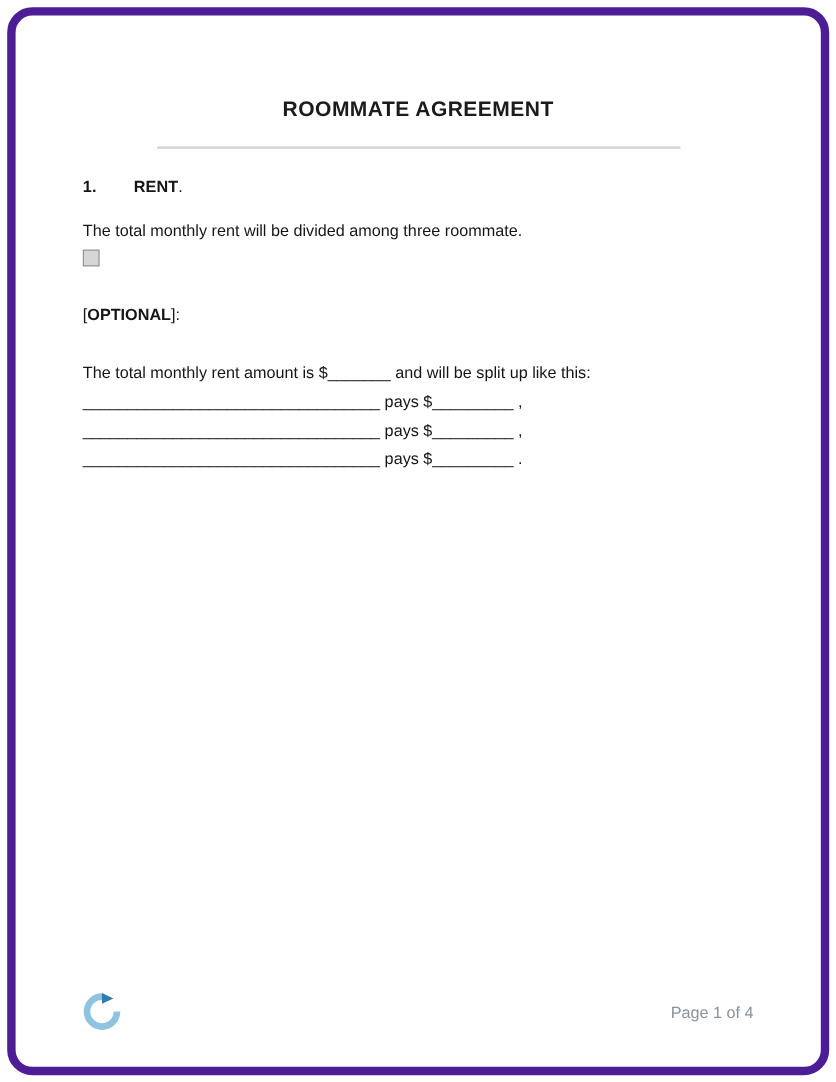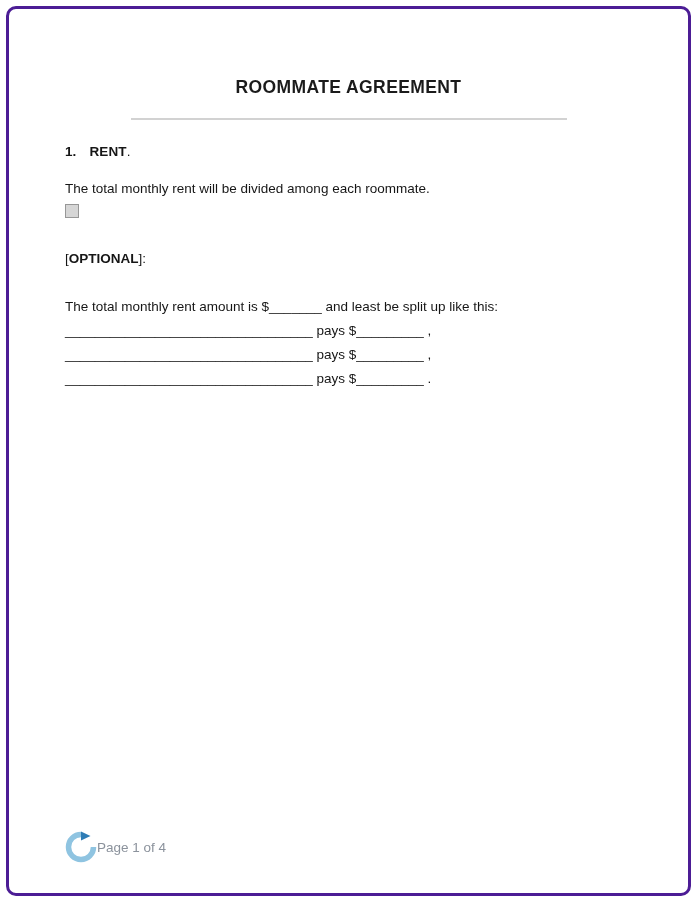--- a/index.html
+++ b/index.html
@@ -8,22 +8,22 @@
     background: #ffffff;
     width: 697px;
     height: 902px;
     font-family: "Liberation Sans", "DejaVu Sans", sans-serif;
     color: #161616;
   }
   .page {
     position: absolute;
     top: 6px; left: 6px; right: 6px; bottom: 6px;
     background: #ffffff;
-    border: 3px solid #4c1d95;
-    border-radius: 10px;
+    border: 7px solid #4c1d95;
+    border-radius: 21px;
     overflow: hidden;
   }
   .title-block { padding-top: 68px; }
   h1 {
     margin: 0;
     text-align: center;
     font-size: 17.5px;
     font-weight: bold;
     letter-spacing: 0.4px;
     color: #1b1b1b;
@@ -44,36 +44,37 @@
     white-space: pre-wrap;
   }
   .intro { margin-top: 56px !important; }
   .mt-13 { margin-top: 13px !important; }
   .mt-20 { margin-top: 20px !important; }
   .mt-22 { margin-top: 22px !important; }
   .mt-23 { margin-top: 23px !important; }
   .mt-24 { margin-top: 24px !important; }
   strong { font-weight: bold; }
   .section-heading strong { letter-spacing: 0.1px; }
-  .sec-title { margin-left: 13px; }
+  .sec-title { margin-left: 31px; }
   .checkbox {
     display: inline-block;
     width: 12px;
     height: 12px;
     background: #d6d6d6;
     border: 1px solid #979797;
     margin-right: 9px;
     vertical-align: -1px;
   }
   .footer {
     position: absolute;
     left: 56px;
     right: 56px;
     bottom: 30px;
     display: flex;
+    justify-content: space-between;
     align-items: center;
   }
   .logo { display: inline-block; width: 32px; height: 32px; }
   .page-number {
     font-size: 13.5px;
     color: #8b929c;
   }
 </style>
 </head>
 <body>
@@ -83,28 +84,28 @@
   <header class="title-block">
     <h1>ROOMMATE AGREEMENT</h1>
     <div class="divider"></div>
   </header>
 
   <main class="content">
 
 
     <p class="section-heading mt-20"><strong><span>1.</span><span class="sec-title">RENT</span></strong><span>.</span></p>
 
-    <p class="mt-13">The total monthly rent will be divided among each roommate.</p>
+    <p class="mt-13">The total monthly rent will be divided among three roommate.</p>
 
 
     <p class="checkbox-item"><span class="checkbox"></span></p>
 
     <p class="mt-22"><span>[</span><strong>OPTIONAL</strong><span>]:</span></p>
 
-    <p class="mt-24">The total monthly rent amount is $_______ and least be split up like this:
+    <p class="mt-24">The total monthly rent amount is $_______ and will be split up like this:
 _________________________________ pays $_________ ,
 _________________________________ pays $_________ ,
 _________________________________ pays $_________ .</p>
 
 
 
   </main>
 
   <footer class="footer">
     <span class="logo">

